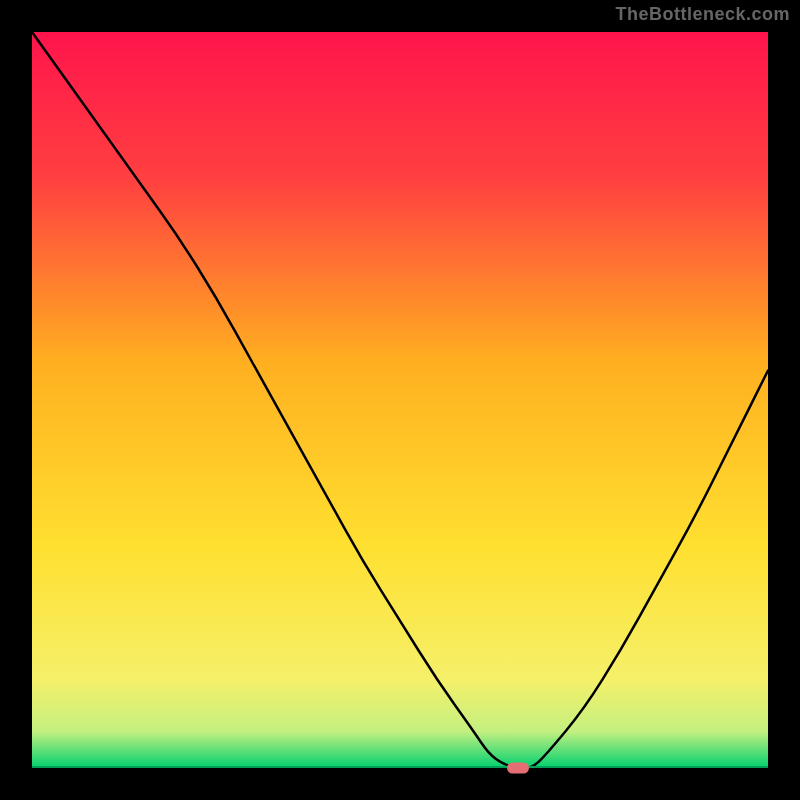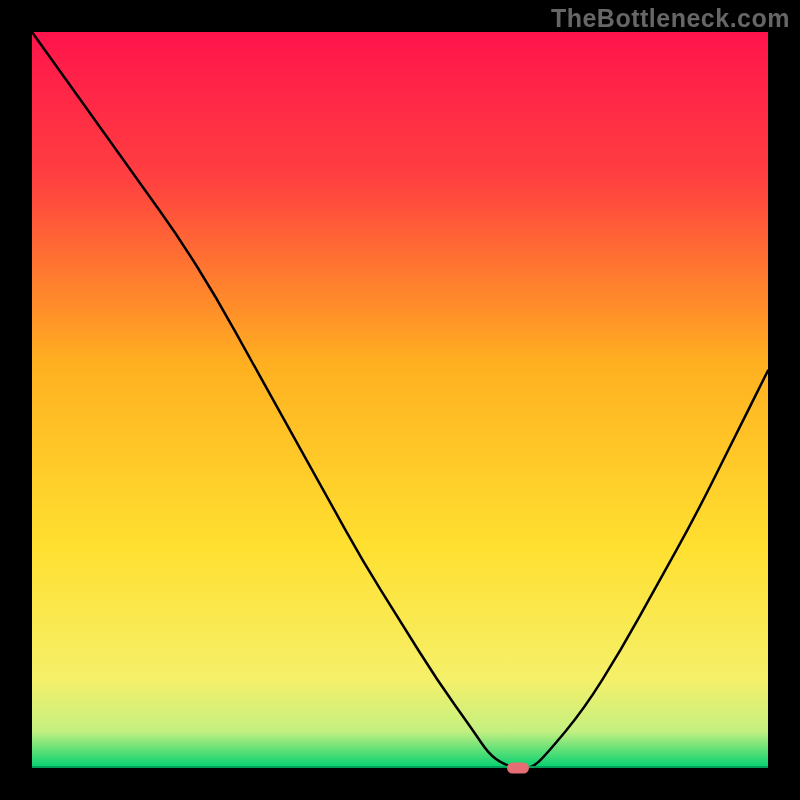--- a/index.html
+++ b/index.html
@@ -15,21 +15,21 @@
     position: relative;
     width: 800px;
     height: 800px;
     background: #000;
   }
   .watermark {
     position: absolute;
     top: 4px;
     right: 10px;
     color: #666;
-    font-size: 25px;
+    font-size: 18px;
     font-weight: bold;
     z-index: 5;
     letter-spacing: 0.5px;
   }
   .plot {
     position: absolute;
     left: 32px;
     top: 32px;
     width: 736px;
     height: 736px;

